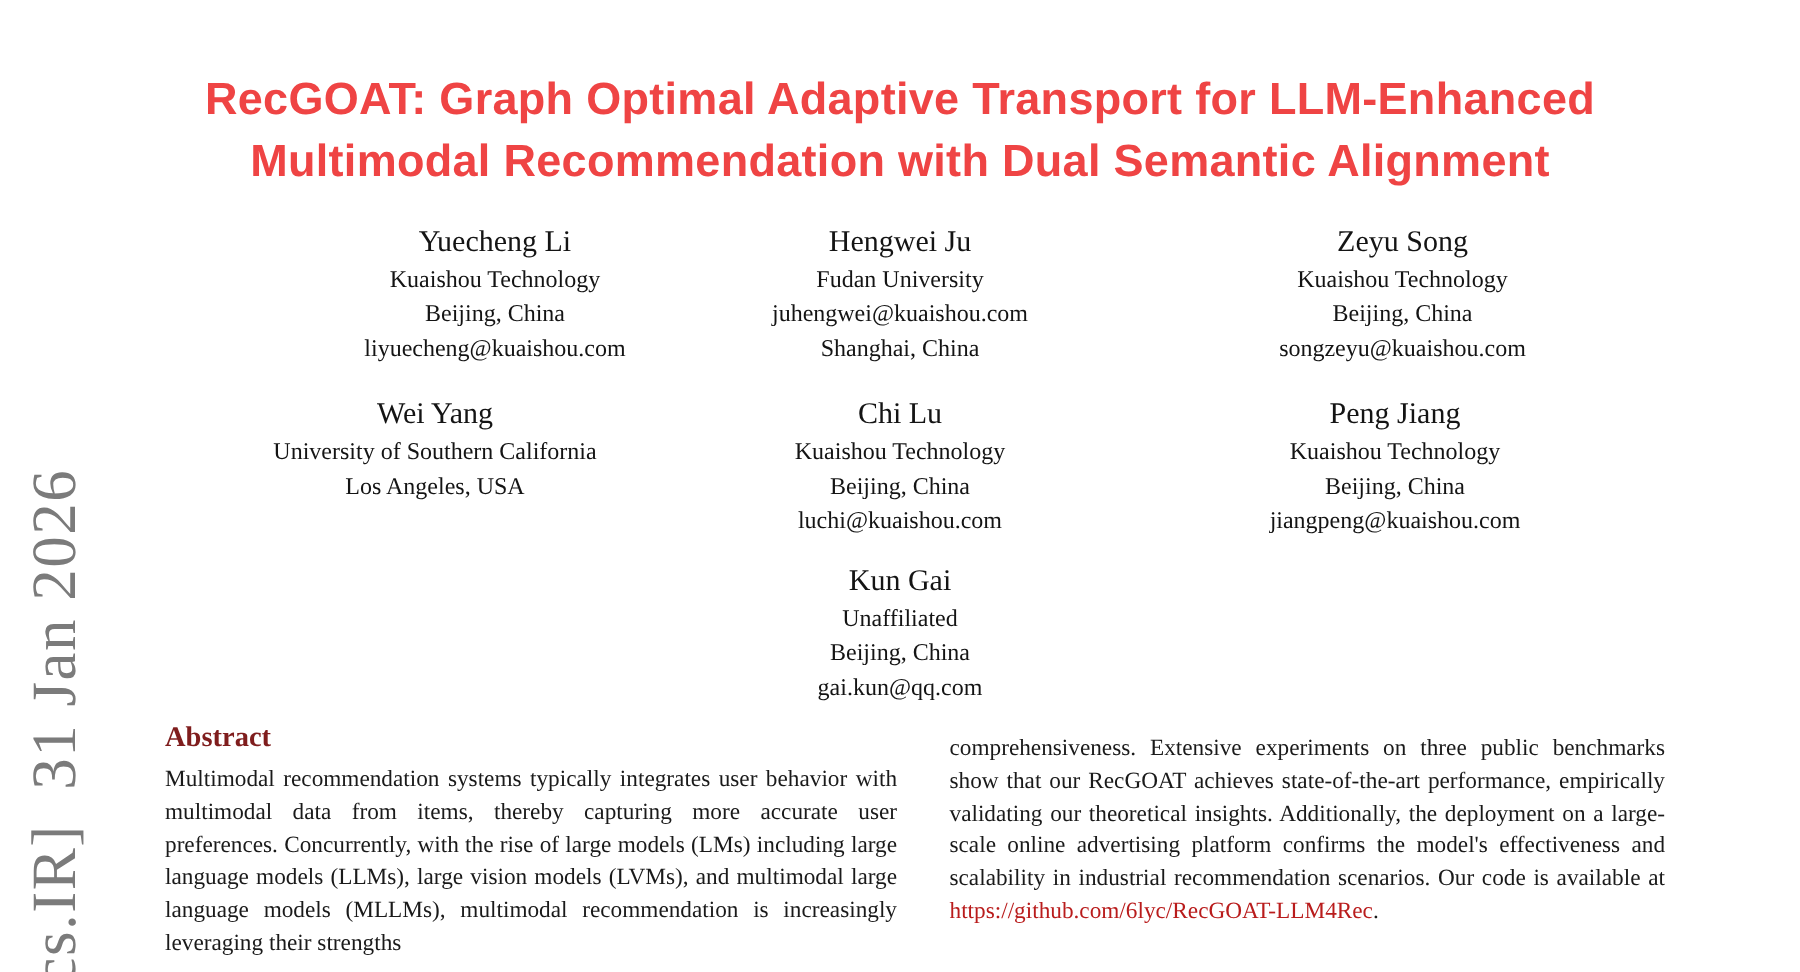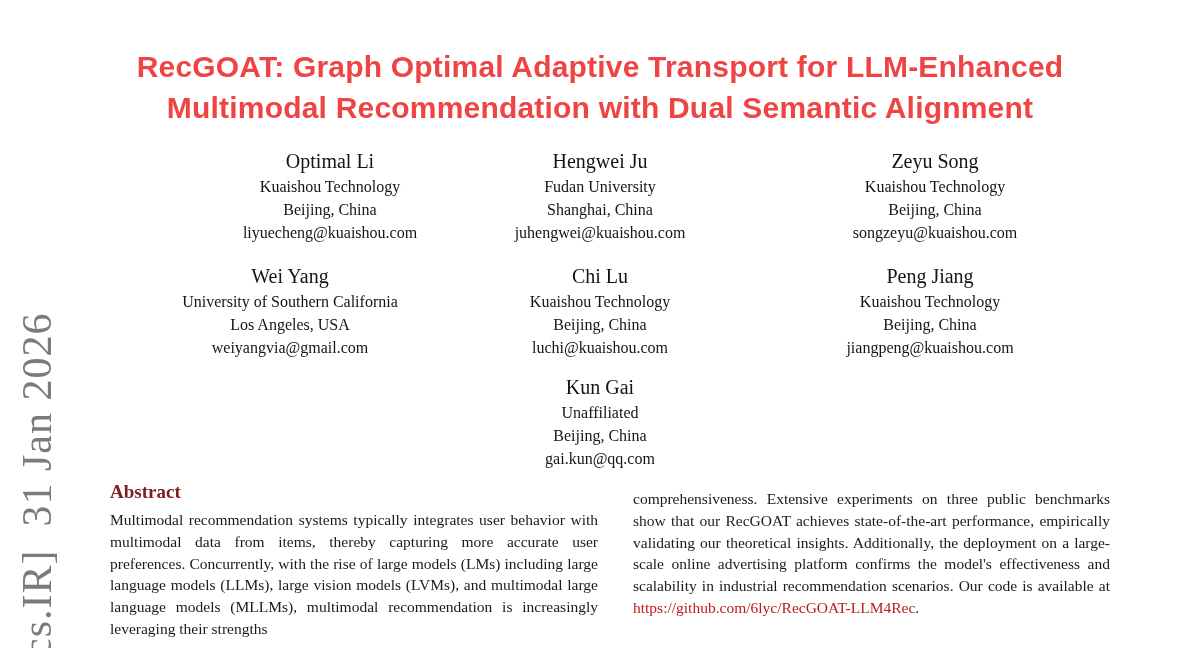--- a/index.html
+++ b/index.html
@@ -101,43 +101,42 @@
 <div class="page">
 
   <div class="watermark" style="color:#7b7b7b;">[cs.IR]  31 Jan 2026</div>
 
   <div class="title-block">
     <div>RecGOAT: Graph Optimal Adaptive Transport for LLM-Enhanced</div>
     <div>Multimodal Recommendation with Dual Semantic Alignment</div>
   </div>
 
   <div class="author-block r1 b-r1c1">
-    <div class="author-name">Optimal Li</div>
+    <div class="author-name">Yuecheng Li</div>
     <div class="author-line">Kuaishou Technology</div>
     <div class="author-line">Beijing, China</div>
     <div class="author-line">liyuecheng@kuaishou.com</div>
   </div>
   <div class="author-block r1 b-r1c2">
     <div class="author-name">Hengwei Ju</div>
     <div class="author-line">Fudan University</div>
+    <div class="author-line">juhengwei@kuaishou.com</div>
     <div class="author-line">Shanghai, China</div>
-    <div class="author-line">juhengwei@kuaishou.com</div>
   </div>
   <div class="author-block r1 b-r1c3">
     <div class="author-name">Zeyu Song</div>
     <div class="author-line">Kuaishou Technology</div>
     <div class="author-line">Beijing, China</div>
     <div class="author-line">songzeyu@kuaishou.com</div>
   </div>
 
   <div class="author-block r2 b-r2c1">
     <div class="author-name">Wei Yang</div>
     <div class="author-line">University of Southern California</div>
     <div class="author-line">Los Angeles, USA</div>
-    <div class="author-line">weiyangvia@gmail.com</div>
   </div>
   <div class="author-block r2 b-r2c2">
     <div class="author-name">Chi Lu</div>
     <div class="author-line">Kuaishou Technology</div>
     <div class="author-line">Beijing, China</div>
     <div class="author-line">luchi@kuaishou.com</div>
   </div>
   <div class="author-block r2 b-r2c3">
     <div class="author-name">Peng Jiang</div>
     <div class="author-line">Kuaishou Technology</div>

